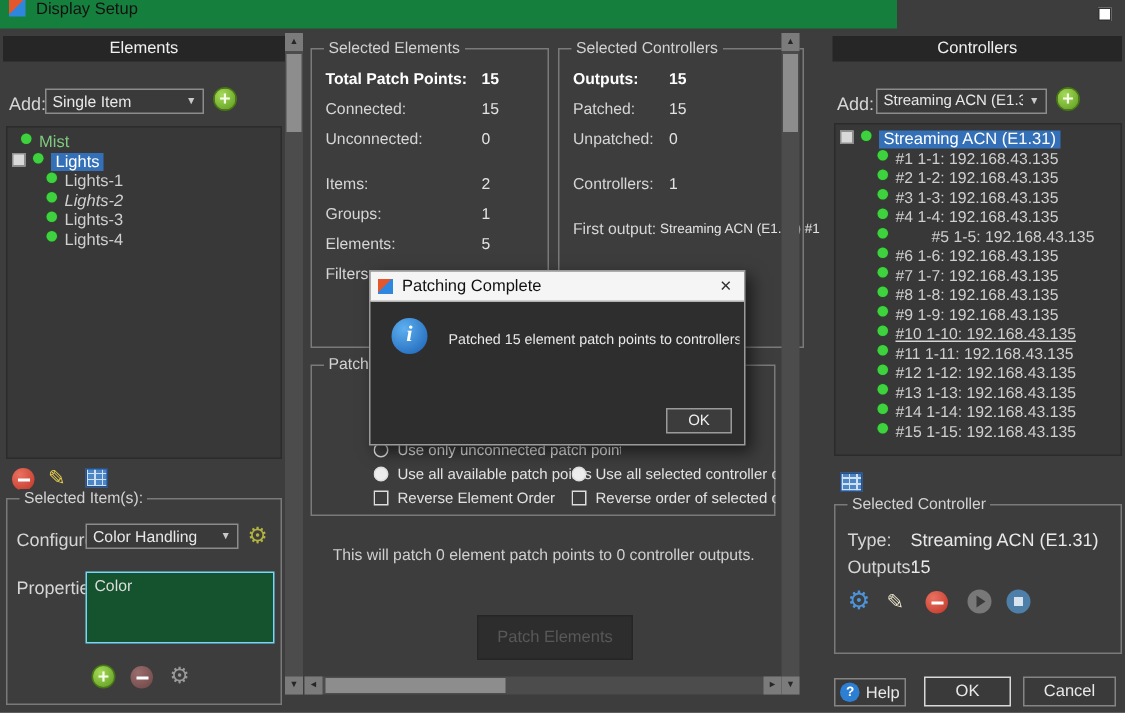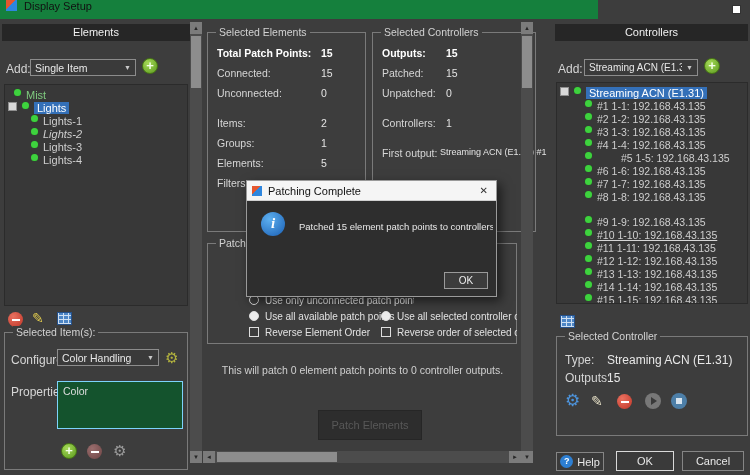--- a/index.html
+++ b/index.html
@@ -261,21 +261,21 @@
         <span class="tlabel ip">#6 1-6: 192.168.43.135</span>
       </div>
       <div class="trow" style="padding-left: 28px;">
         <span class="dot"></span>
         <span class="tlabel ip">#7 1-7: 192.168.43.135</span>
       </div>
       <div class="trow" style="padding-left: 28px;">
         <span class="dot"></span>
         <span class="tlabel ip">#8 1-8: 192.168.43.135</span>
       </div>
-      <div class="trow" style="padding-left: 28px; margin-top: 12px;">
+      <div class="trow" style="padding-left: 28px;">
         <span class="dot"></span>
         <span class="tlabel ip">#9 1-9: 192.168.43.135</span>
       </div>
       <div class="trow" style="padding-left: 28px; text-decoration: underline;">
         <span class="dot"></span>
         <span class="tlabel ip">#10 1-10: 192.168.43.135</span>
       </div>
       <div class="trow" style="padding-left: 28px;">
         <span class="dot"></span>
         <span class="tlabel ip">#11 1-11: 192.168.43.135</span>

